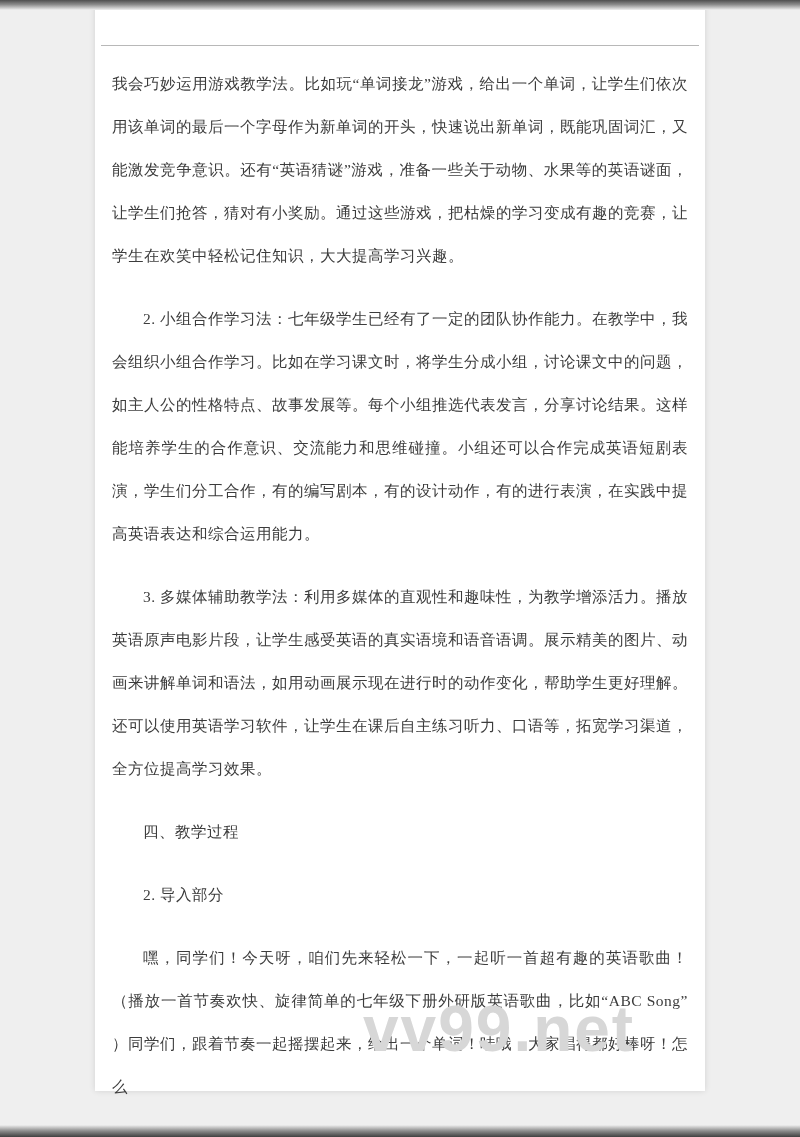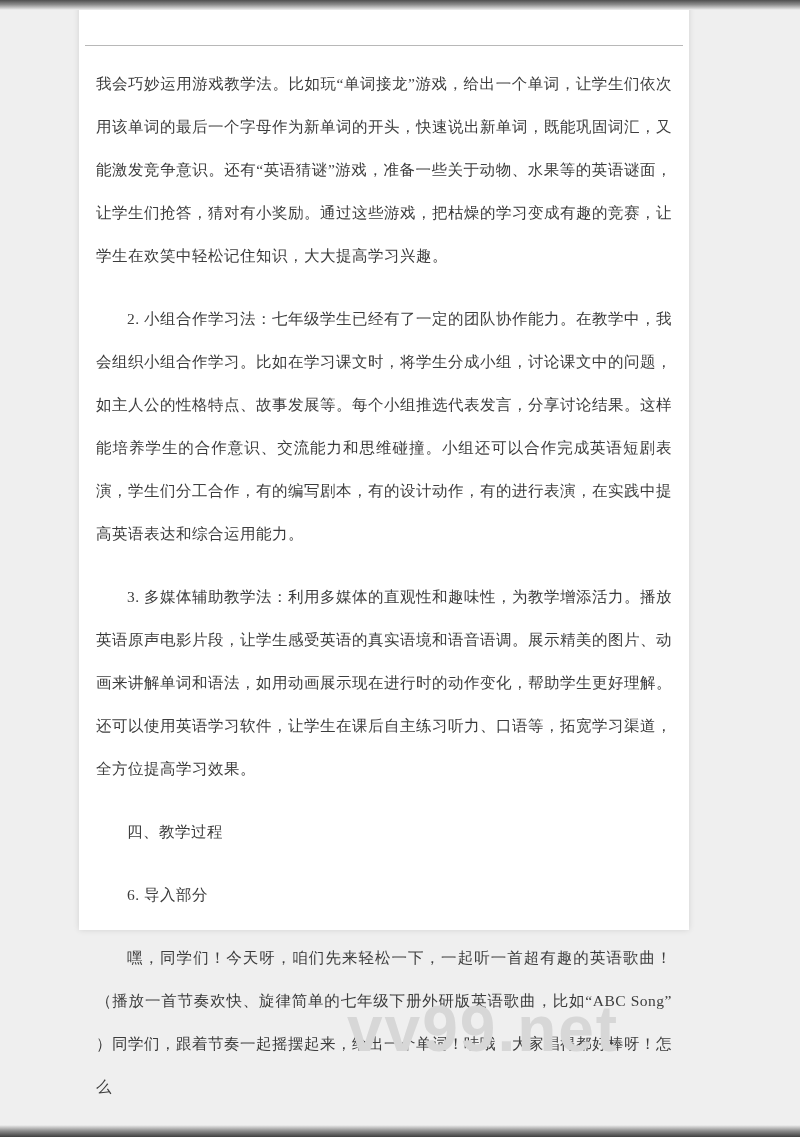--- a/index.html
+++ b/index.html
@@ -18,22 +18,22 @@
     background: linear-gradient(to bottom, #4e4e4e 0%, #8a8a8a 45%, #efefef 100%);
     z-index: 3;
   }
   .scan-strip-bottom {
     position: absolute; bottom: 0; left: 0; width: 100%; height: 12px;
     background: linear-gradient(to top, #3f3f3f 0%, #8a8a8a 50%, #efefef 100%);
     z-index: 3;
   }
   .page {
     position: absolute;
-    left: 79px; top: 0;
-    width: 610px; height: 930px;
+    left: 95px; top: 0;
+    width: 610px; height: 1091px;
     background: #ffffff;
     box-shadow: 0 0 6px rgba(0,0,0,0.12);
     z-index: 1;
   }
   .header-rule {
     position: absolute;
     top: 45px; left: 6px; right: 6px;
     border: none;
     border-top: 1px solid #b8b8b8;
   }
@@ -69,19 +69,19 @@
 
 <div class="scan-strip-top"></div>
 
 <div class="page">
   <hr class="header-rule">
   <div class="content">
     <p class="para">我会巧妙运用游戏教学法。比如玩“单词接龙”游戏，给出一个单词，让学生们依次用该单词的最后一个字母作为新单词的开头，快速说出新单词，既能巩固词汇，又能激发竞争意识。还有“英语猜谜”游戏，准备一些关于动物、水果等的英语谜面，让学生们抢答，猜对有小奖励。通过这些游戏，把枯燥的学习变成有趣的竞赛，让学生在欢笑中轻松记住知识，大大提高学习兴趣。</p>
     <p class="para indent">2. 小组合作学习法：七年级学生已经有了一定的团队协作能力。在教学中，我会组织小组合作学习。比如在学习课文时，将学生分成小组，讨论课文中的问题，如主人公的性格特点、故事发展等。每个小组推选代表发言，分享讨论结果。这样能培养学生的合作意识、交流能力和思维碰撞。小组还可以合作完成英语短剧表演，学生们分工合作，有的编写剧本，有的设计动作，有的进行表演，在实践中提高英语表达和综合运用能力。</p>
     <p class="para indent">3. 多媒体辅助教学法：利用多媒体的直观性和趣味性，为教学增添活力。播放英语原声电影片段，让学生感受英语的真实语境和语音语调。展示精美的图片、动画来讲解单词和语法，如用动画展示现在进行时的动作变化，帮助学生更好理解。还可以使用英语学习软件，让学生在课后自主练习听力、口语等，拓宽学习渠道，全方位提高学习效果。</p>
     <p class="para indent">四、教学过程</p>
-    <p class="para indent">6. 导入部分</p>
+    <p class="para indent">2. 导入部分</p>
     <p class="para indent">嘿，同学们！今天呀，咱们先来轻松一下，一起听一首超有趣的英语歌曲！（播放一首节奏欢快、旋律简单的七年级下册外研版英语歌曲，比如“ABC Song” ）同学们，跟着节奏一起摇摆起来，给出一个单词！哇哦，大家唱得都好棒呀！怎么</p>
   </div>
   <div class="watermark">vv99.net</div>
 </div>
 
 <div class="scan-strip-bottom"></div>
 
 </body></html>

